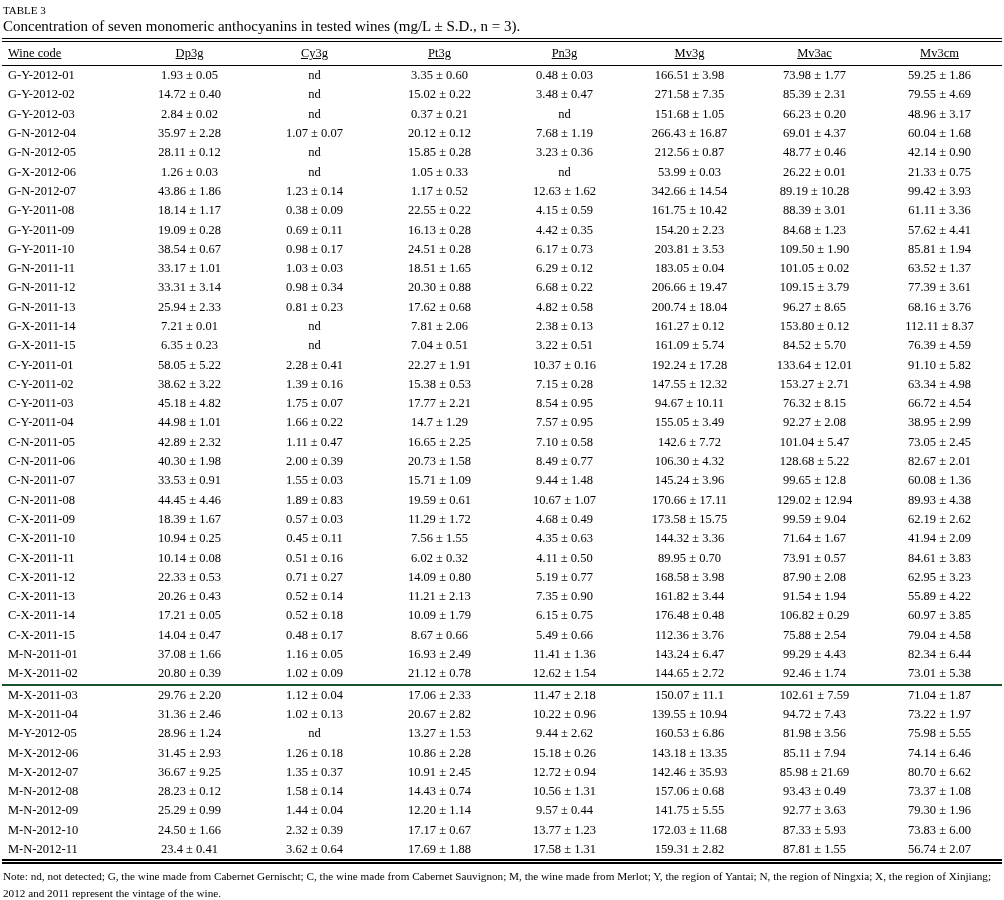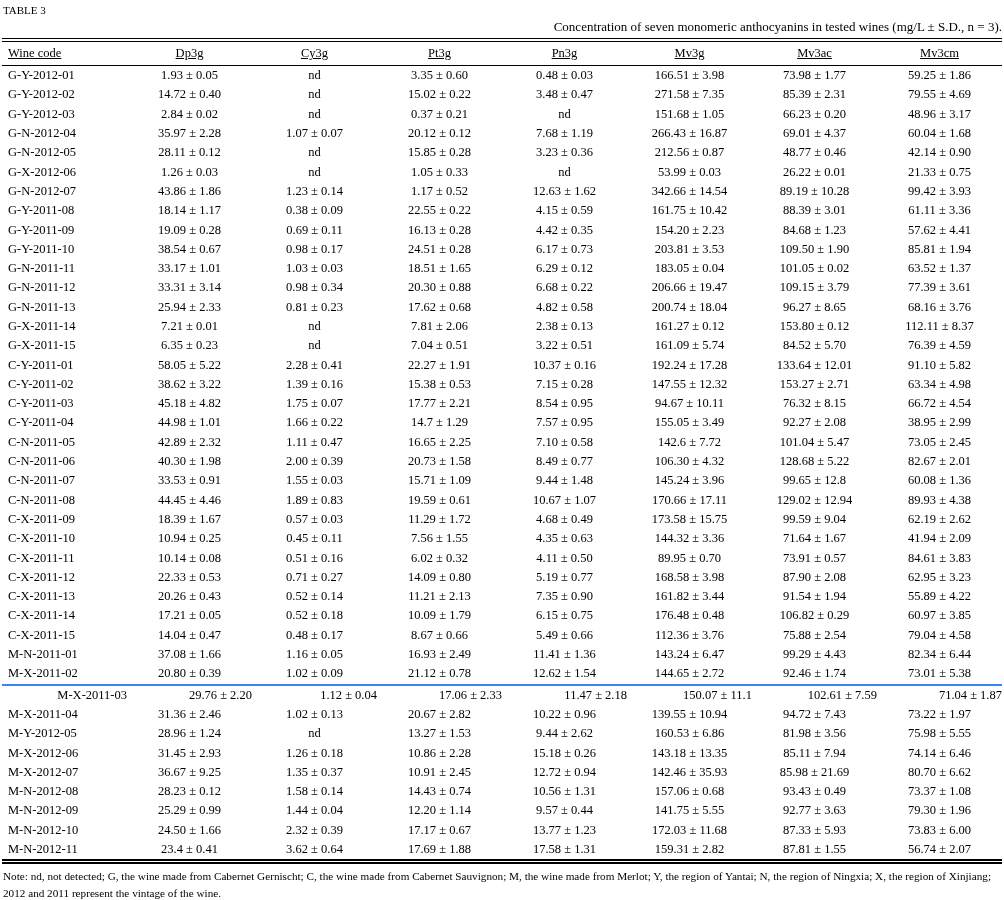--- a/index.html
+++ b/index.html
@@ -18,25 +18,24 @@
   }
   .inner {
     padding: 2px 2px 0 2px;
   }
   .table-title {
     font-size: 11px;
     line-height: 16px;
     padding-left: 1px;
   }
   .table-caption {
-    font-size: 13px;
+    font-size: 15px;
     line-height: 17px;
     padding-left: 1px;
     padding-bottom: 3px;
-    text-align: right;
   }
   table.data-table {
     width: 1000px;
     border-collapse: collapse;
     table-layout: fixed;
   }
   table.data-table th,
   table.data-table td {
     font-size: 12.5px;
     font-weight: normal;
@@ -56,22 +55,21 @@
     height: 19.3px;
     text-align: center;
     vertical-align: middle;
   }
   table.data-table th:first-child,
   table.data-table td:first-child {
     text-align: left;
     padding-left: 6px;
   }
   table.data-table tr.divider td {
-    border-top: 2px solid #3b82f6;
-    text-align: right;
+    border-top: 2px solid #14532d;
   }
   table.data-table tbody tr:last-child td {
     border-bottom: 5px double #000;
   }
   .table-note {
     font-size: 11.2px;
     line-height: 17px;
     padding-top: 4px;
     padding-left: 1px;
     width: 1002px;

